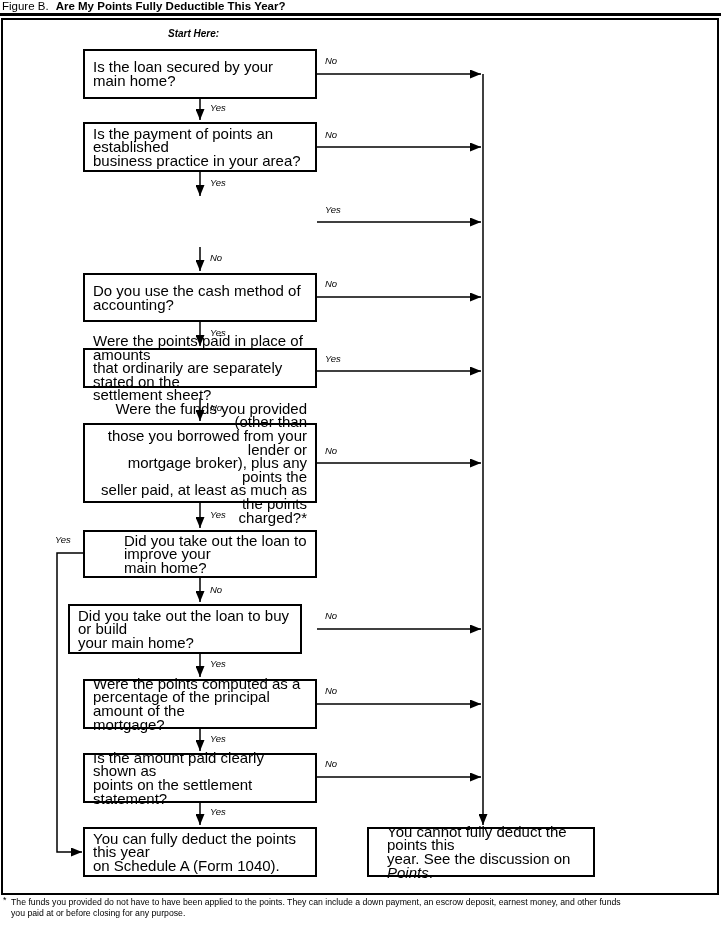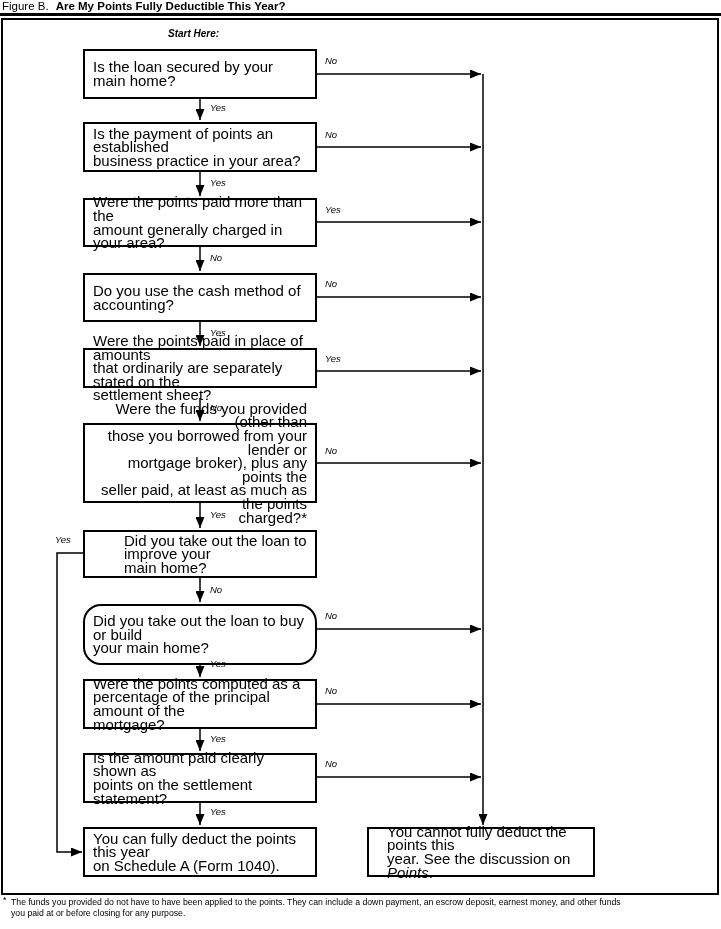--- a/index.html
+++ b/index.html
@@ -100,45 +100,41 @@
     </g>
   </svg>
 
   <div class="box" style="left:83px;top:49px;width:234px;height:50px;">
       <span class="bt">Is the loan secured by your main home?</span>
     </div>
   <div class="box" style="left:83px;top:122px;width:234px;height:50px;">
       <span class="bt">Is the payment of points an established
 business practice in your area?</span>
     </div>
-  <div class="box" style="left:83px;top:198px;width:234px;height:49px;">
-      <span class="bt">Were the points paid more than the
-amount generally charged in your area?</span>
-    </div>
   <div class="box" style="left:83px;top:273px;width:234px;height:49px;">
       <span class="bt">Do you use the cash method of
 accounting?</span>
     </div>
   <div class="box" style="left:83px;top:348px;width:234px;height:40px;">
       <span class="bt">Were the points paid in place of amounts
 that ordinarily are separately stated on the
 settlement sheet?</span>
     </div>
   <div class="box" style="left:83px;top:423px;width:234px;height:80px;text-align:right;">
       <span class="bt">Were the funds you provided (other than
 those you borrowed from your lender or
 mortgage broker), plus any points the
 seller paid, at least as much as the points
 charged?*</span>
     </div>
   <div class="box" style="left:83px;top:530px;width:234px;height:48px;padding-left:39px;">
       <span class="bt">Did you take out the loan to improve your
 main home?</span>
     </div>
-  <div class="box" style="left:83px;top:604px;width:234px;height:61px;border-radius:18px;">
+  <div class="box" style="left:68px;top:604px;width:234px;height:50px;">
       <span class="bt">Did you take out the loan to buy or build
 your main home?</span>
     </div>
   <div class="box" style="left:83px;top:679px;width:234px;height:50px;">
       <span class="bt">Were the points computed as a
 percentage of the principal amount of the
 mortgage?</span>
     </div>
   <div class="box" style="left:83px;top:753px;width:234px;height:50px;">
       <span class="bt">Is the amount paid clearly shown as

